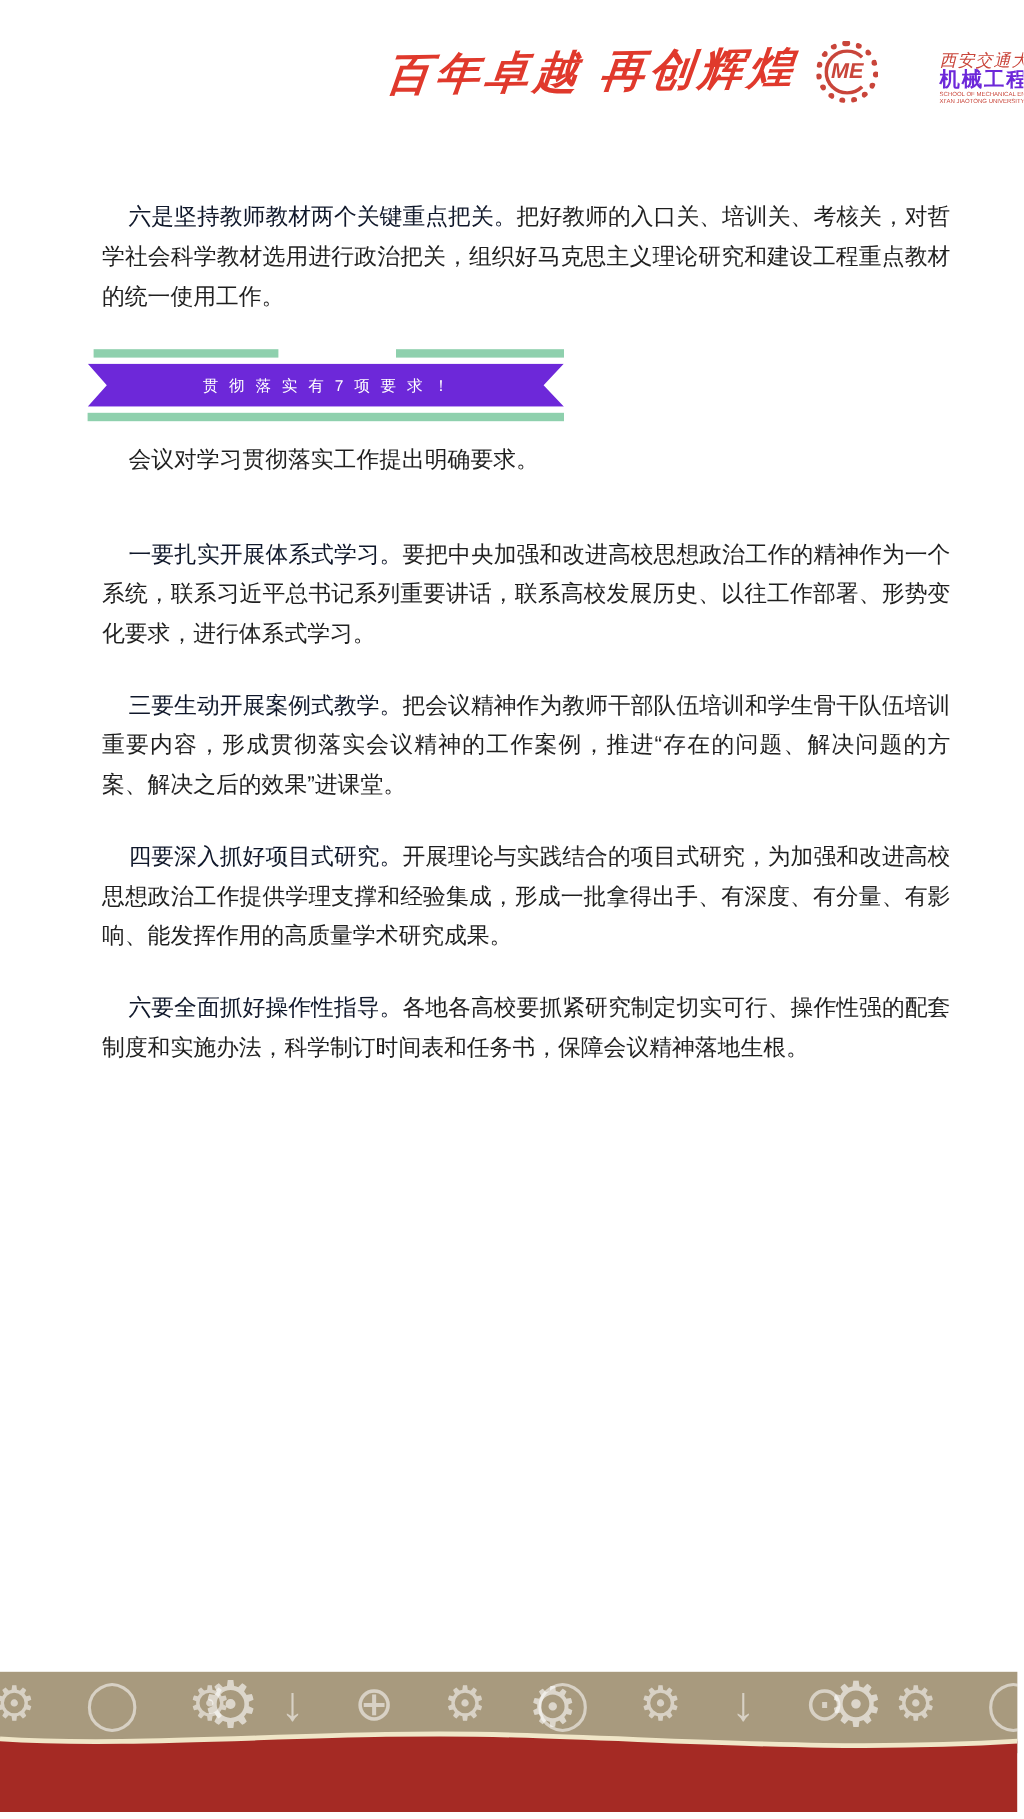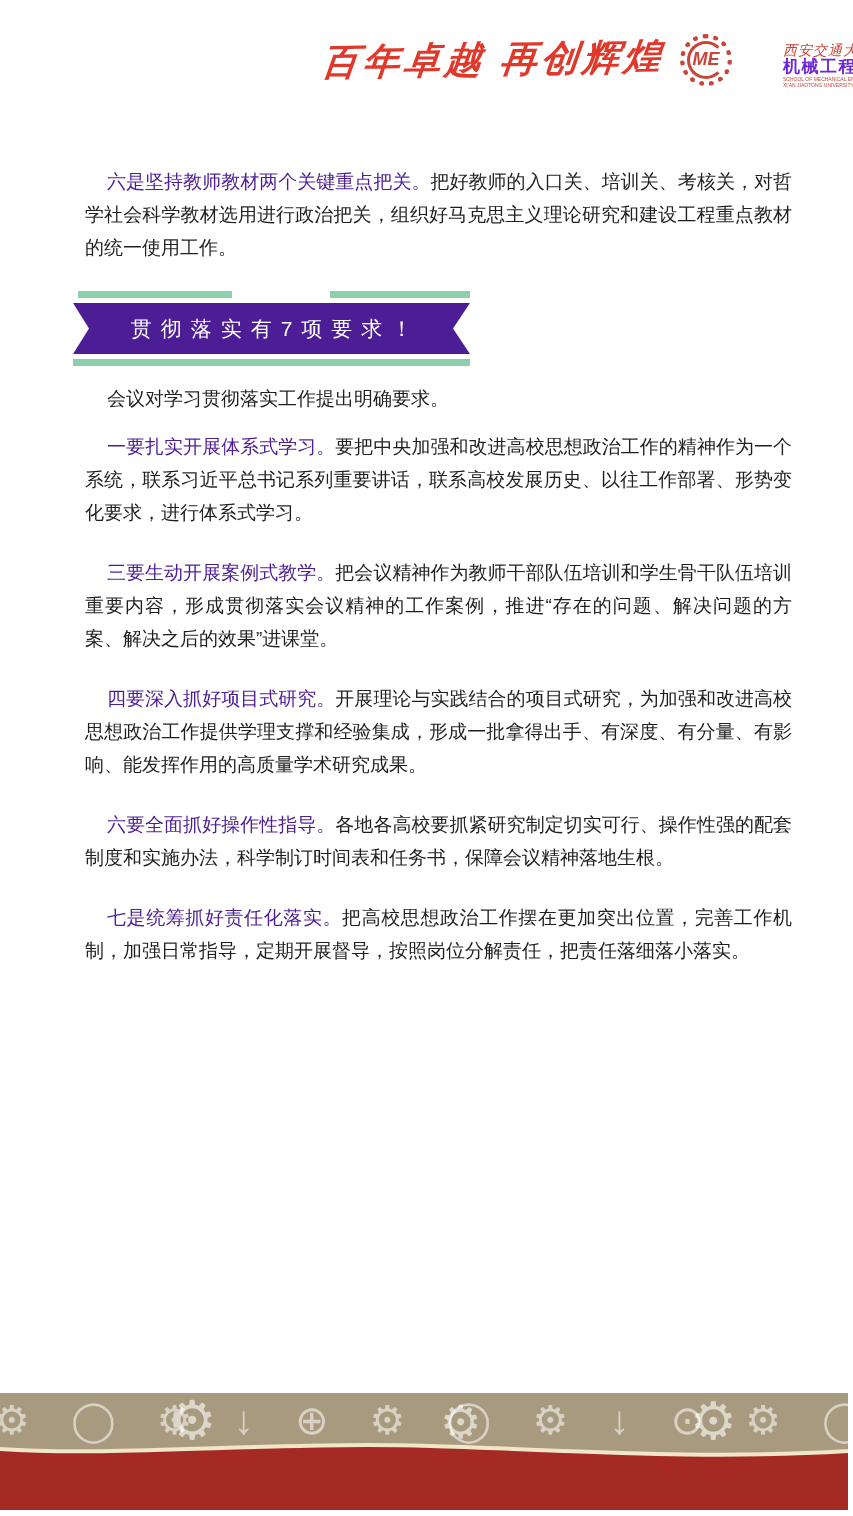--- a/index.html
+++ b/index.html
@@ -15,29 +15,29 @@
   .gear-ring2 { position:absolute; inset:9px; border-radius:50%; border:3px solid #c9453a; border-right-color:transparent; }
   .gear-mono { position:absolute; inset:0; display:flex; align-items:center; justify-content:center; color:#c9453a; font-weight:bold; font-style:italic; font-size:18px; }
   .logo-text { margin-left:5px; line-height:1.05; }
   .logo-univ { color:#c9453a; font-size:14px; font-weight:normal; font-style:italic; letter-spacing:1px; white-space:nowrap; }
   .logo-school { color:#6d28d9; font-size:17px; font-weight:bold; letter-spacing:1.5px; white-space:nowrap; }
   .logo-en { color:#c9453a; font-size:5px; line-height:1.2; white-space:nowrap; transform-origin:left; }
 
   
   .content { position:absolute; top:165px; left:85px; width:707px; color:#1f1f1f; font-size:19px; line-height:33px; }
   .para { text-indent:22px; margin-bottom:27px; text-align:justify; }
-  .lead { color:#4c1d95; }
-  .sec-intro { margin-top:16px; margin-bottom:15px; }
+  .lead { color:#0f172a; }
+  .sec-intro { margin-top:16px; margin-bottom:46px; }
 
   
   .banner { position:relative; width:397px; margin:13px 0 16px -12px; }
   .bar-row { position:relative; height:7px; margin-bottom:5px; }
   .bar-tl { position:absolute; left:5px; top:0; width:154px; height:7px; background:#8ed0ad; }
   .bar-tr { position:absolute; left:257px; top:0; width:140px; height:7px; background:#8ed0ad; }
-  .ribbon { position:relative; height:51px; background:#4c1d95; color:#ffffff; font-size:21px; letter-spacing:9px; text-indent:9px; display:flex; align-items:center; justify-content:center; clip-path:polygon(0 0, 100% 0, calc(100% - 17px) 50%, 100% 100%, 0 100%, 16px 50%); }
+  .ribbon { position:relative; height:36px; background:#6d28d9; color:#ffffff; font-size:13px; letter-spacing:9px; text-indent:9px; display:flex; align-items:center; justify-content:center; clip-path:polygon(0 0, 100% 0, calc(100% - 17px) 50%, 100% 100%, 0 100%, 16px 50%); }
   .bar-bottom { height:7px; background:#8ed0ad; margin-top:5px; }
 
   
   .footer { position:absolute; left:0; top:1393px; width:848px; height:117px; overflow:hidden; }
   .footer-tan { position:absolute; left:0; top:0; width:848px; height:68px; background:#a89a7e; }
   .gear-row { position:absolute; left:-6px; top:4px; width:900px; font-size:40px; letter-spacing:15px; color:rgba(255,255,255,0.55); white-space:nowrap; }
   .gear-big { position:absolute; color:rgba(255,255,255,0.6); }
   .gb1 { left:168px; top:-4px; font-size:54px; }
   .gb2 { left:440px; top:2px; font-size:46px; }
   .gb3 { left:690px; top:-2px; font-size:52px; }
@@ -83,21 +83,20 @@
     <p class="para"><span class="lead">一要扎实开展体系式学习。</span><span>要把中央加强和改进高校思想政治工作的精神作为一个系统，联系习近平总书记系列重要讲话，联系高校发展历史、以往工作部署、形势变化要求，进行体系式学习。</span></p>
 
 
     <p class="para"><span class="lead">三要生动开展案例式教学。</span><span>把会议精神作为教师干部队伍培训和学生骨干队伍培训重要内容，形成贯彻落实会议精神的工作案例，推进“存在的问题、解决问题的方案、解决之后的效果”进课堂。</span></p>
 
     <p class="para"><span class="lead">四要深入抓好项目式研究。</span><span>开展理论与实践结合的项目式研究，为加强和改进高校思想政治工作提供学理支撑和经验集成，形成一批拿得出手、有深度、有分量、有影响、能发挥作用的高质量学术研究成果。</span></p>
 
 
     <p class="para"><span class="lead">六要全面抓好操作性指导。</span><span>各地各高校要抓紧研究制定切实可行、操作性强的配套制度和实施办法，科学制订时间表和任务书，保障会议精神落地生根。</span></p>
 
-    <p class="para"><span class="lead">七是统筹抓好责任化落实。</span><span>把高校思想政治工作摆在更加突出位置，完善工作机制，加强日常指导，定期开展督导，按照岗位分解责任，把责任落细落小落实。</span></p>
 
   </div>
 
   <div class="footer">
     <div class="footer-tan"></div>
     <div class="gear-row">⚙ ◯ ⚙ ↓ ⊕ ⚙ ◯ ⚙ ↓ ⊙ ⚙ ◯ ⊕ ⚙ ↓ ⚙ ◯ ⚙</div>
     <span class="gear-big gb1">⚙</span>
     <span class="gear-big gb2">⚙</span>
     <span class="gear-big gb3">⚙</span>
     <svg class="wave-svg" width="848" height="117" viewBox="0 0 848 117">

